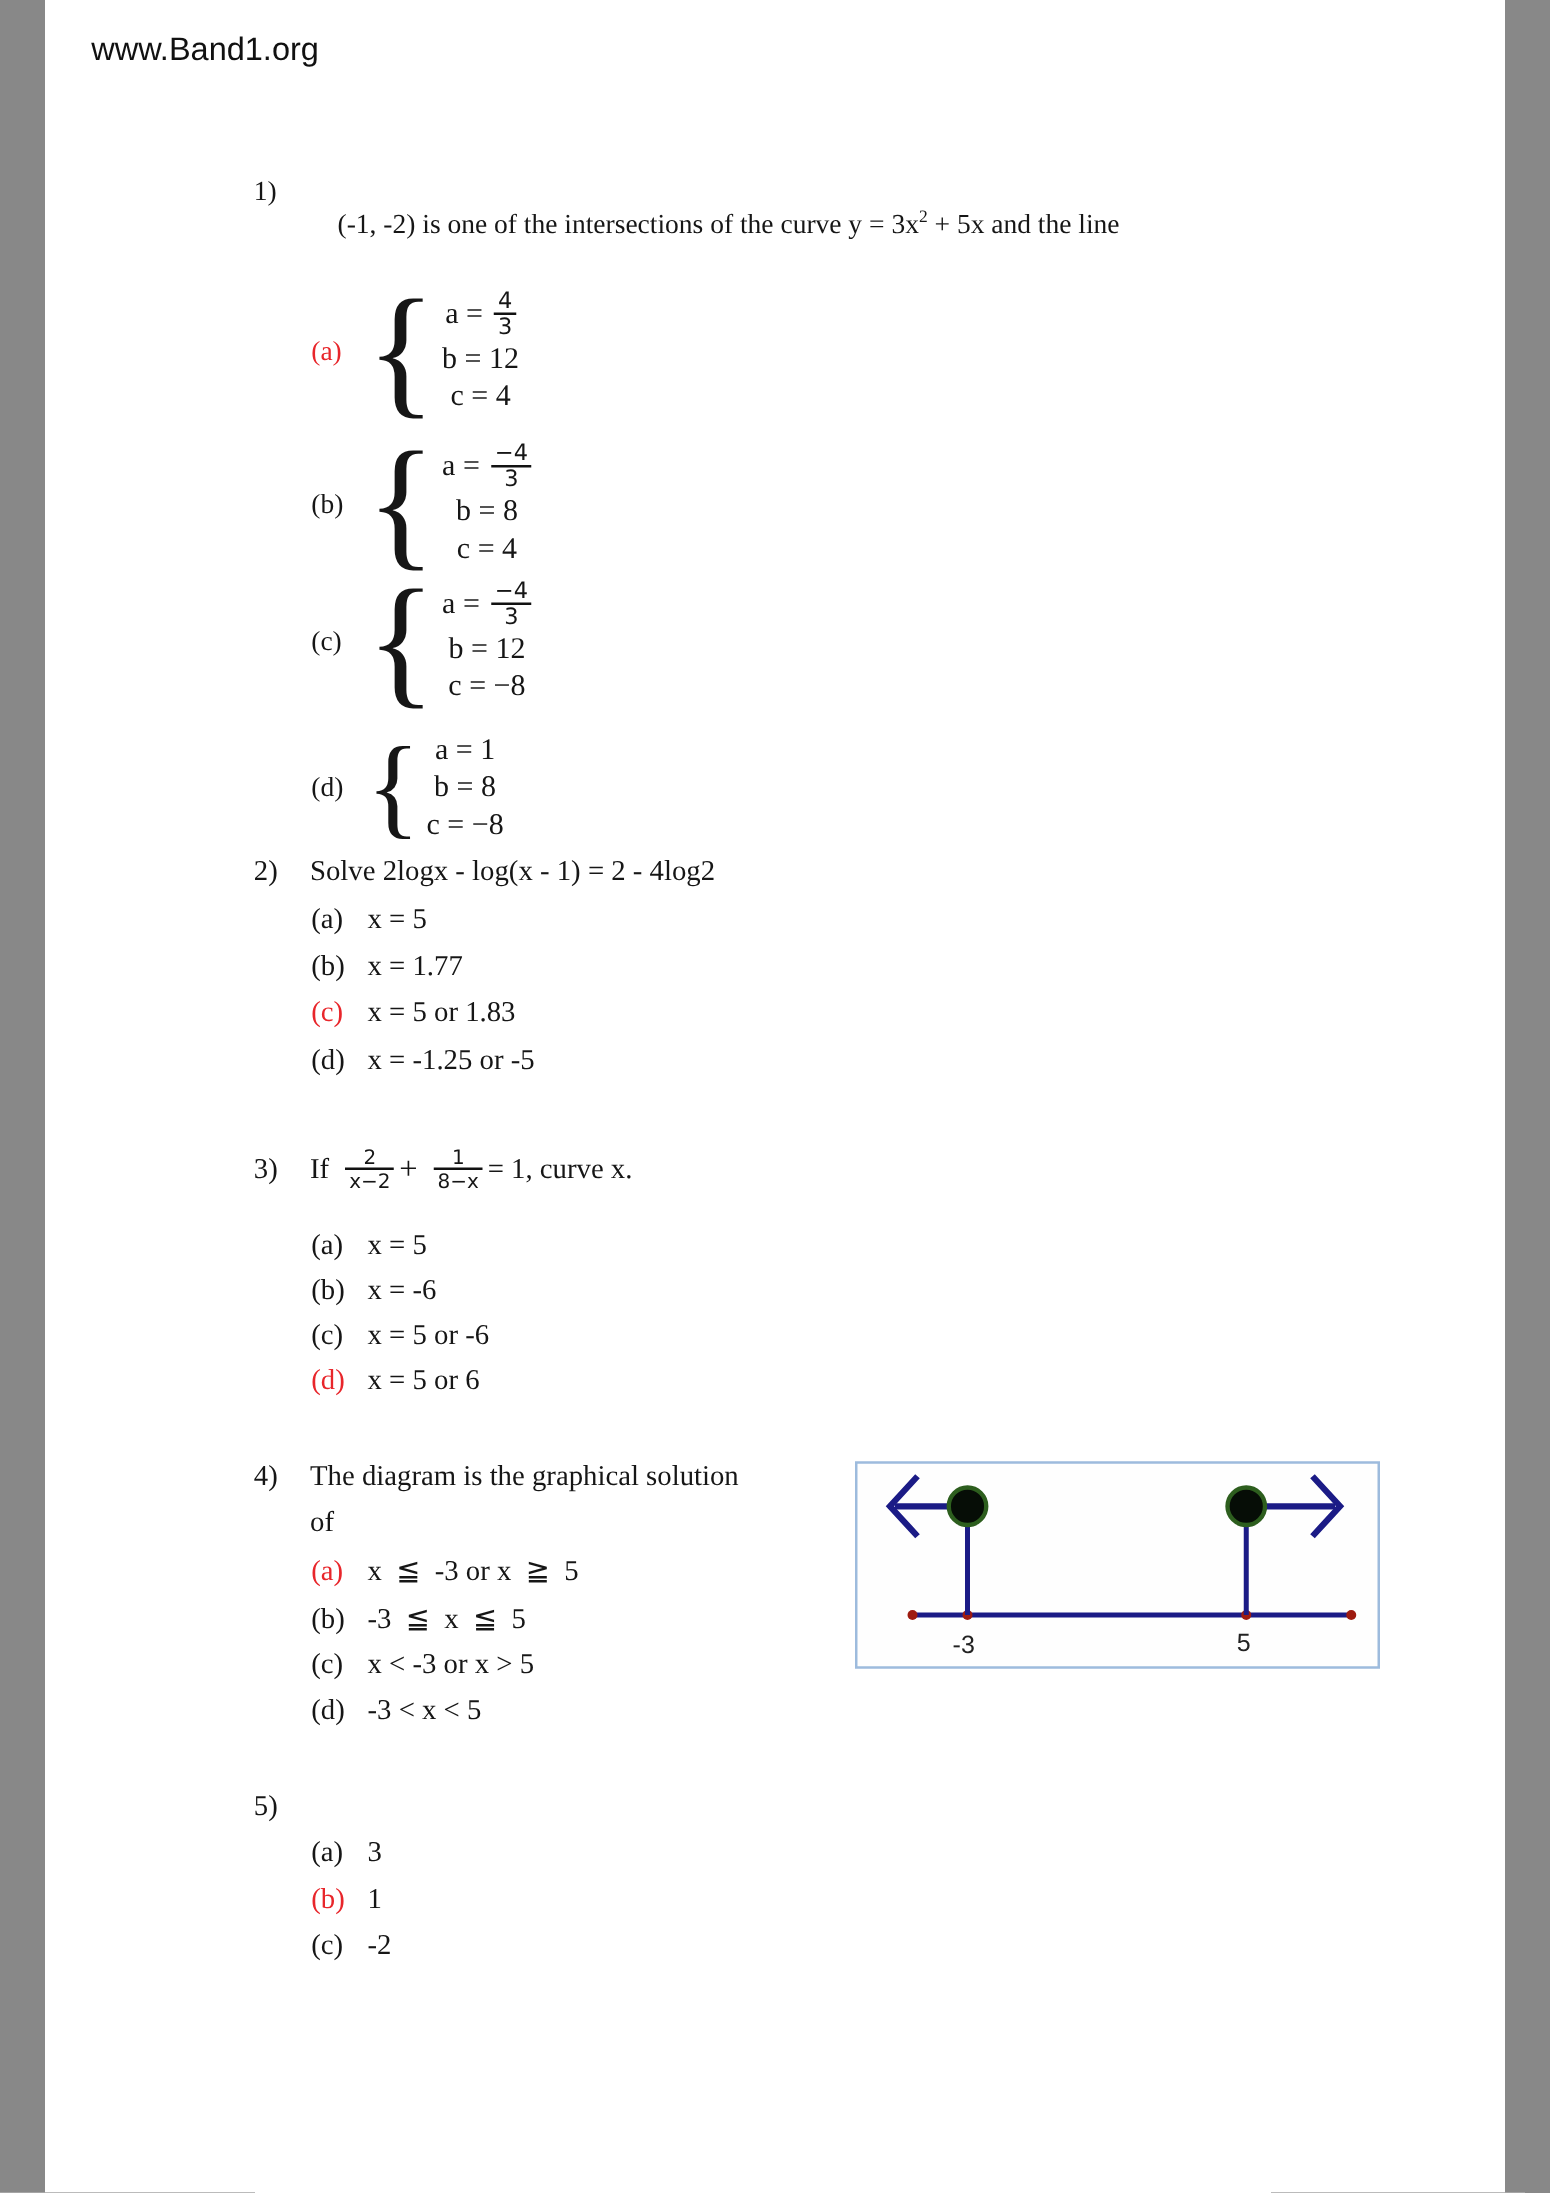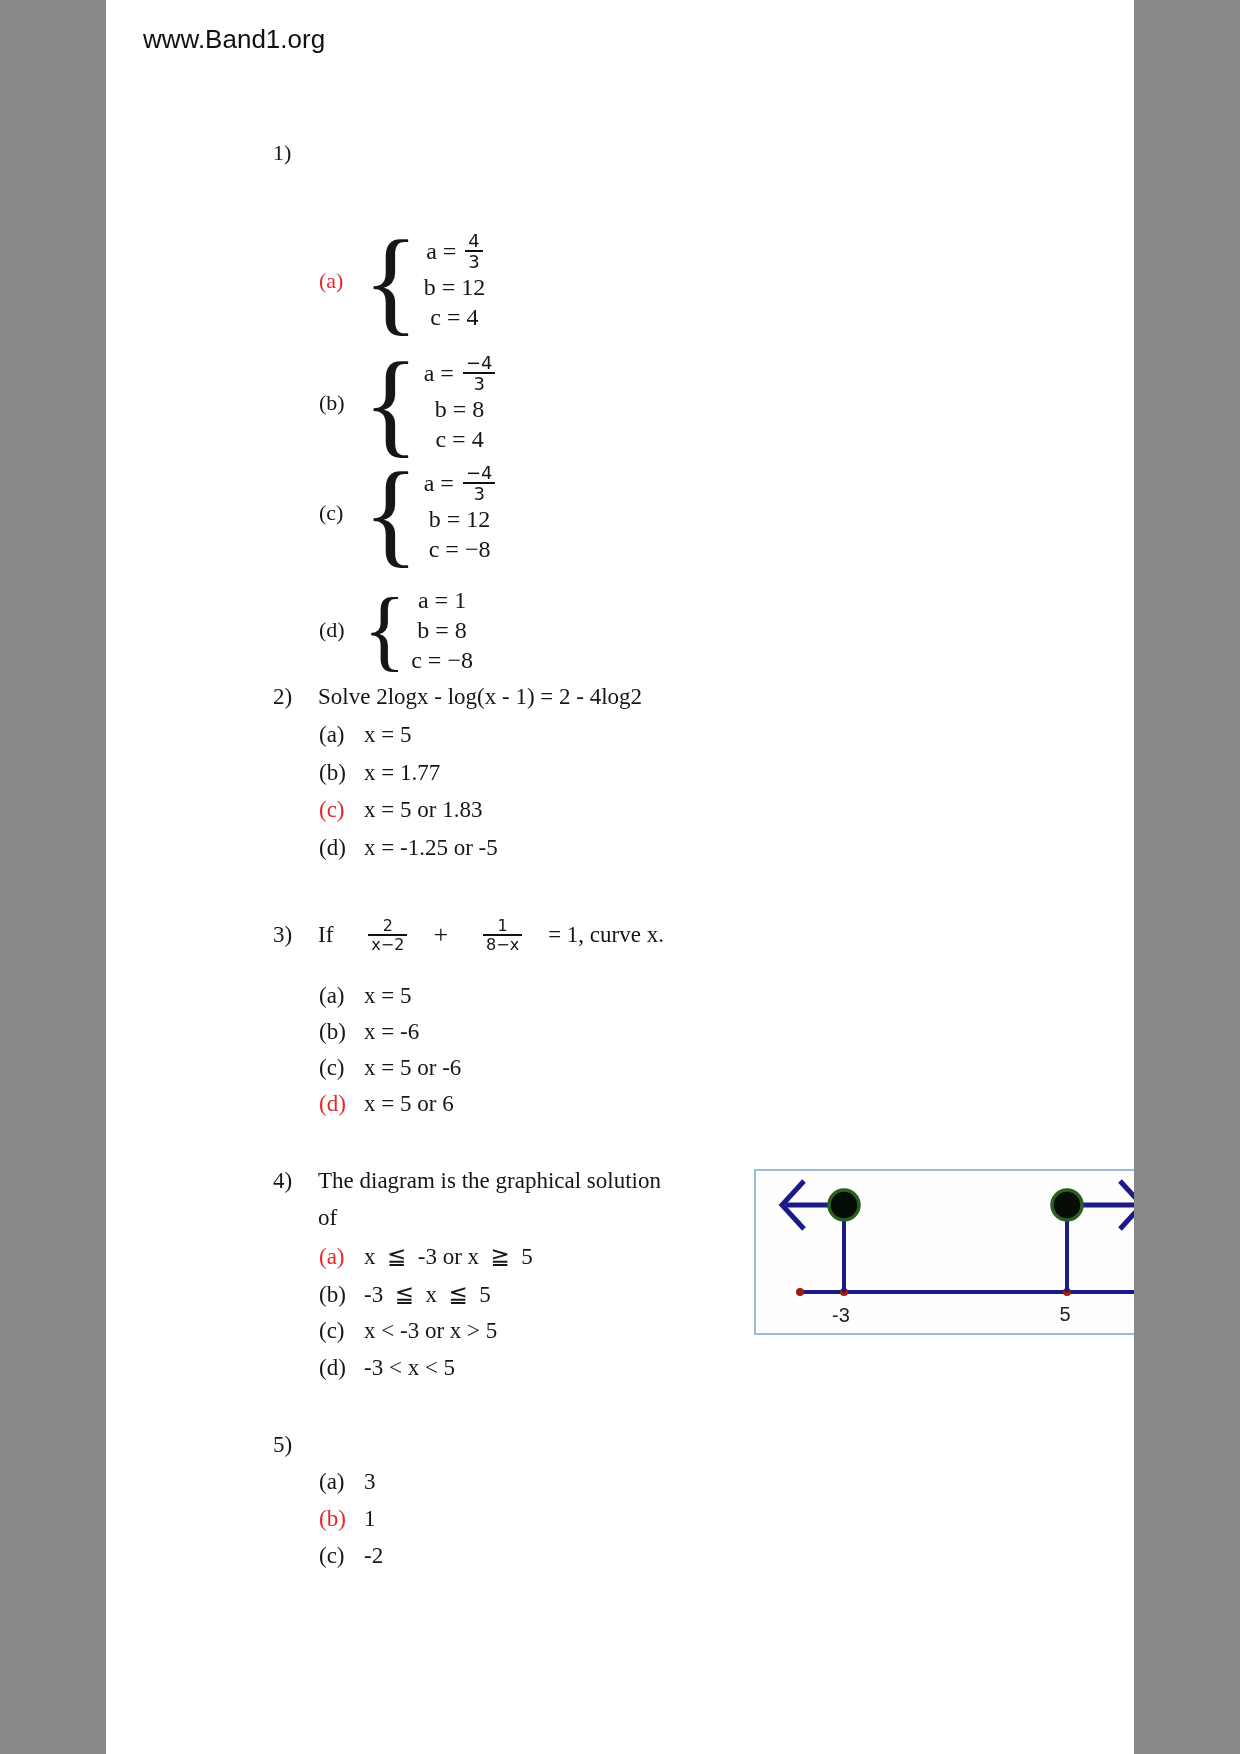--- a/index.html
+++ b/index.html
@@ -1,17 +1,17 @@
 <!DOCTYPE html>
 <html><head>
 <meta charset="utf-8">
 <style>
   html,body { margin:0; padding:0; background:#888; }
   .page {
-    position:relative; width:1028px; height:1754px; margin:0 auto;
+    position:relative; width:1168px; height:1754px; margin:0 auto;
     background:#ffffff; overflow:hidden;
     font-family:"Liberation Serif","DejaVu Serif",serif; color:#161616;
   }
   .abs { position:absolute; white-space:pre; }
   .site { font-family:"Liberation Sans","DejaVu Sans",sans-serif; font-size:26px; color:#111; }
   .qnum  { font-size:22px; }
   .qtext { font-size:22px; }
   .t23 { font-size:23px; }
   sup { font-size:14px; }
 
@@ -26,37 +26,40 @@
   .brace { font-family:"Liberation Serif",serif; font-size:116px; font-weight:400;
            line-height:0.92; margin-right:5px; }
   .q1opt.short .brace { font-size:90px; }
   .eqcol { display:flex; flex-direction:column; align-items:center; gap:3px; }
   .eqline { font-size:24px; display:inline-flex; align-items:center; white-space:pre; }
   .frac { display:inline-flex; flex-direction:column; align-items:center; margin-left:9px; line-height:1.08; }
   .frac .num, .frac .den { font-family:"DejaVu Sans",sans-serif; font-size:18px; padding:0 3px; }
   .frac .bar { align-self:stretch; height:0; border-top:2px solid #111; }
 
   
-  .q3head { position:absolute; display:flex; align-items:center; gap:26px;
+  .q3head { position:absolute; display:flex; align-items:center; gap:4px;
             font-size:23px; white-space:pre; }
   .q3head .frac .num, .q3head .frac .den { font-size:16px; }
   .q3head .plus { font-size:26px; }
 
   
   .diagram { position:absolute; border:2px solid #9dbbdd; background:#fefefe; box-sizing:border-box; }
   .diagram svg { display:block; }
 </style>
 </head>
 <body>
 
 <div class="page">
 
   <div class="abs site" style="left:37px; top:24px;">www.Band1.org</div>
 
   <div class="abs qnum" style="left:167px; top:140px;">1)</div>
+  <div class="abs qtext" style="left:212px; top:140px;">
+    <span>(-1, -2) is one of the intersections of the curve y = 3x</span><sup>2</sup><span> + 5x and the line</span>
+  </div>
 
   <div class="q1opt" style="left:213px; top:220px; height:122px;">
     <span class="optlabel red">(a)</span>
     <span class="brace">{</span>
     <span class="eqcol">
       <span class="eqline">
         <span>a =</span>
         <span class="frac">
           <span class="num">4</span>
           <span class="bar"></span>

